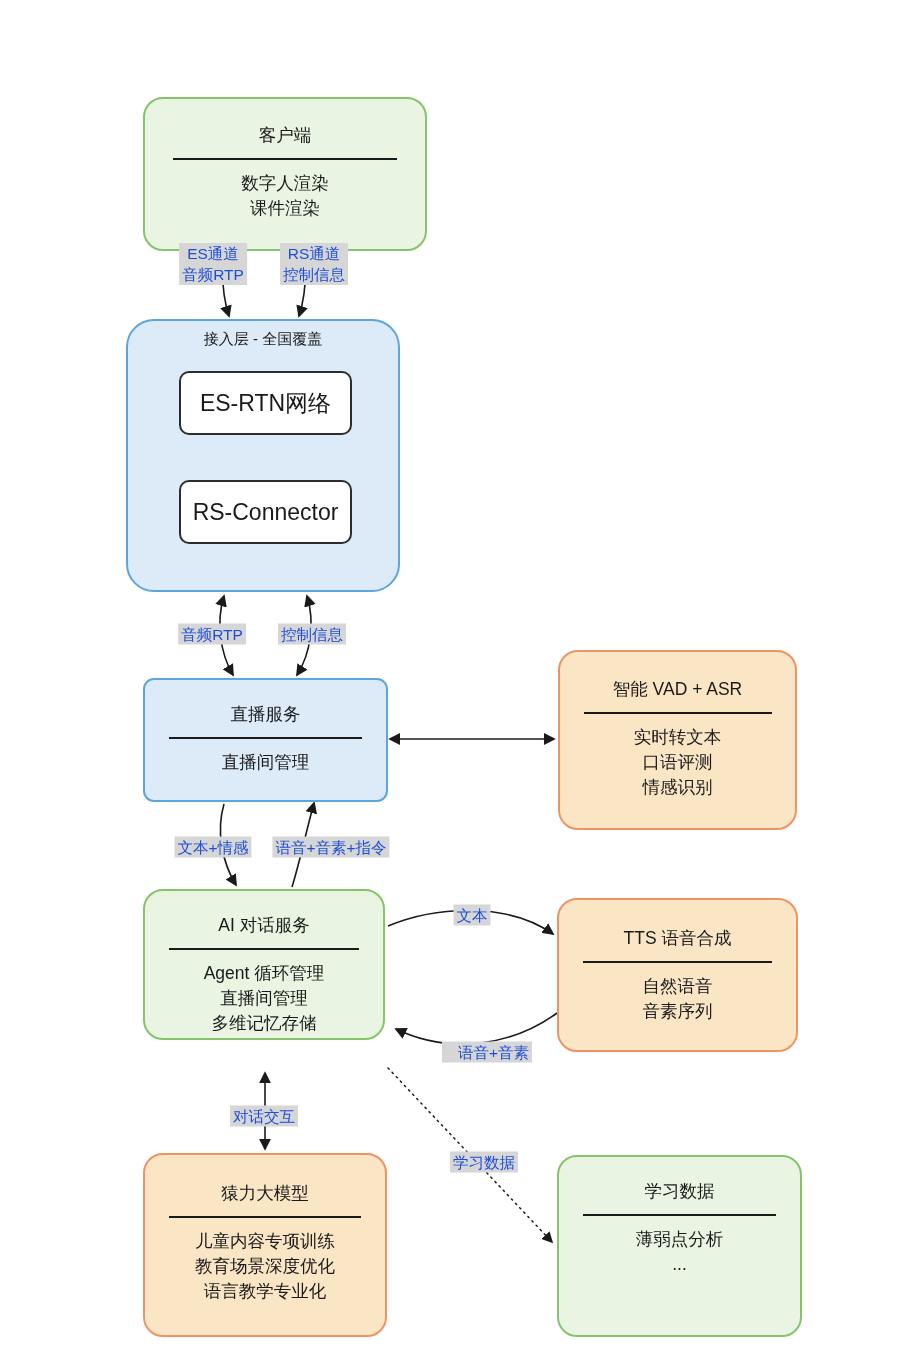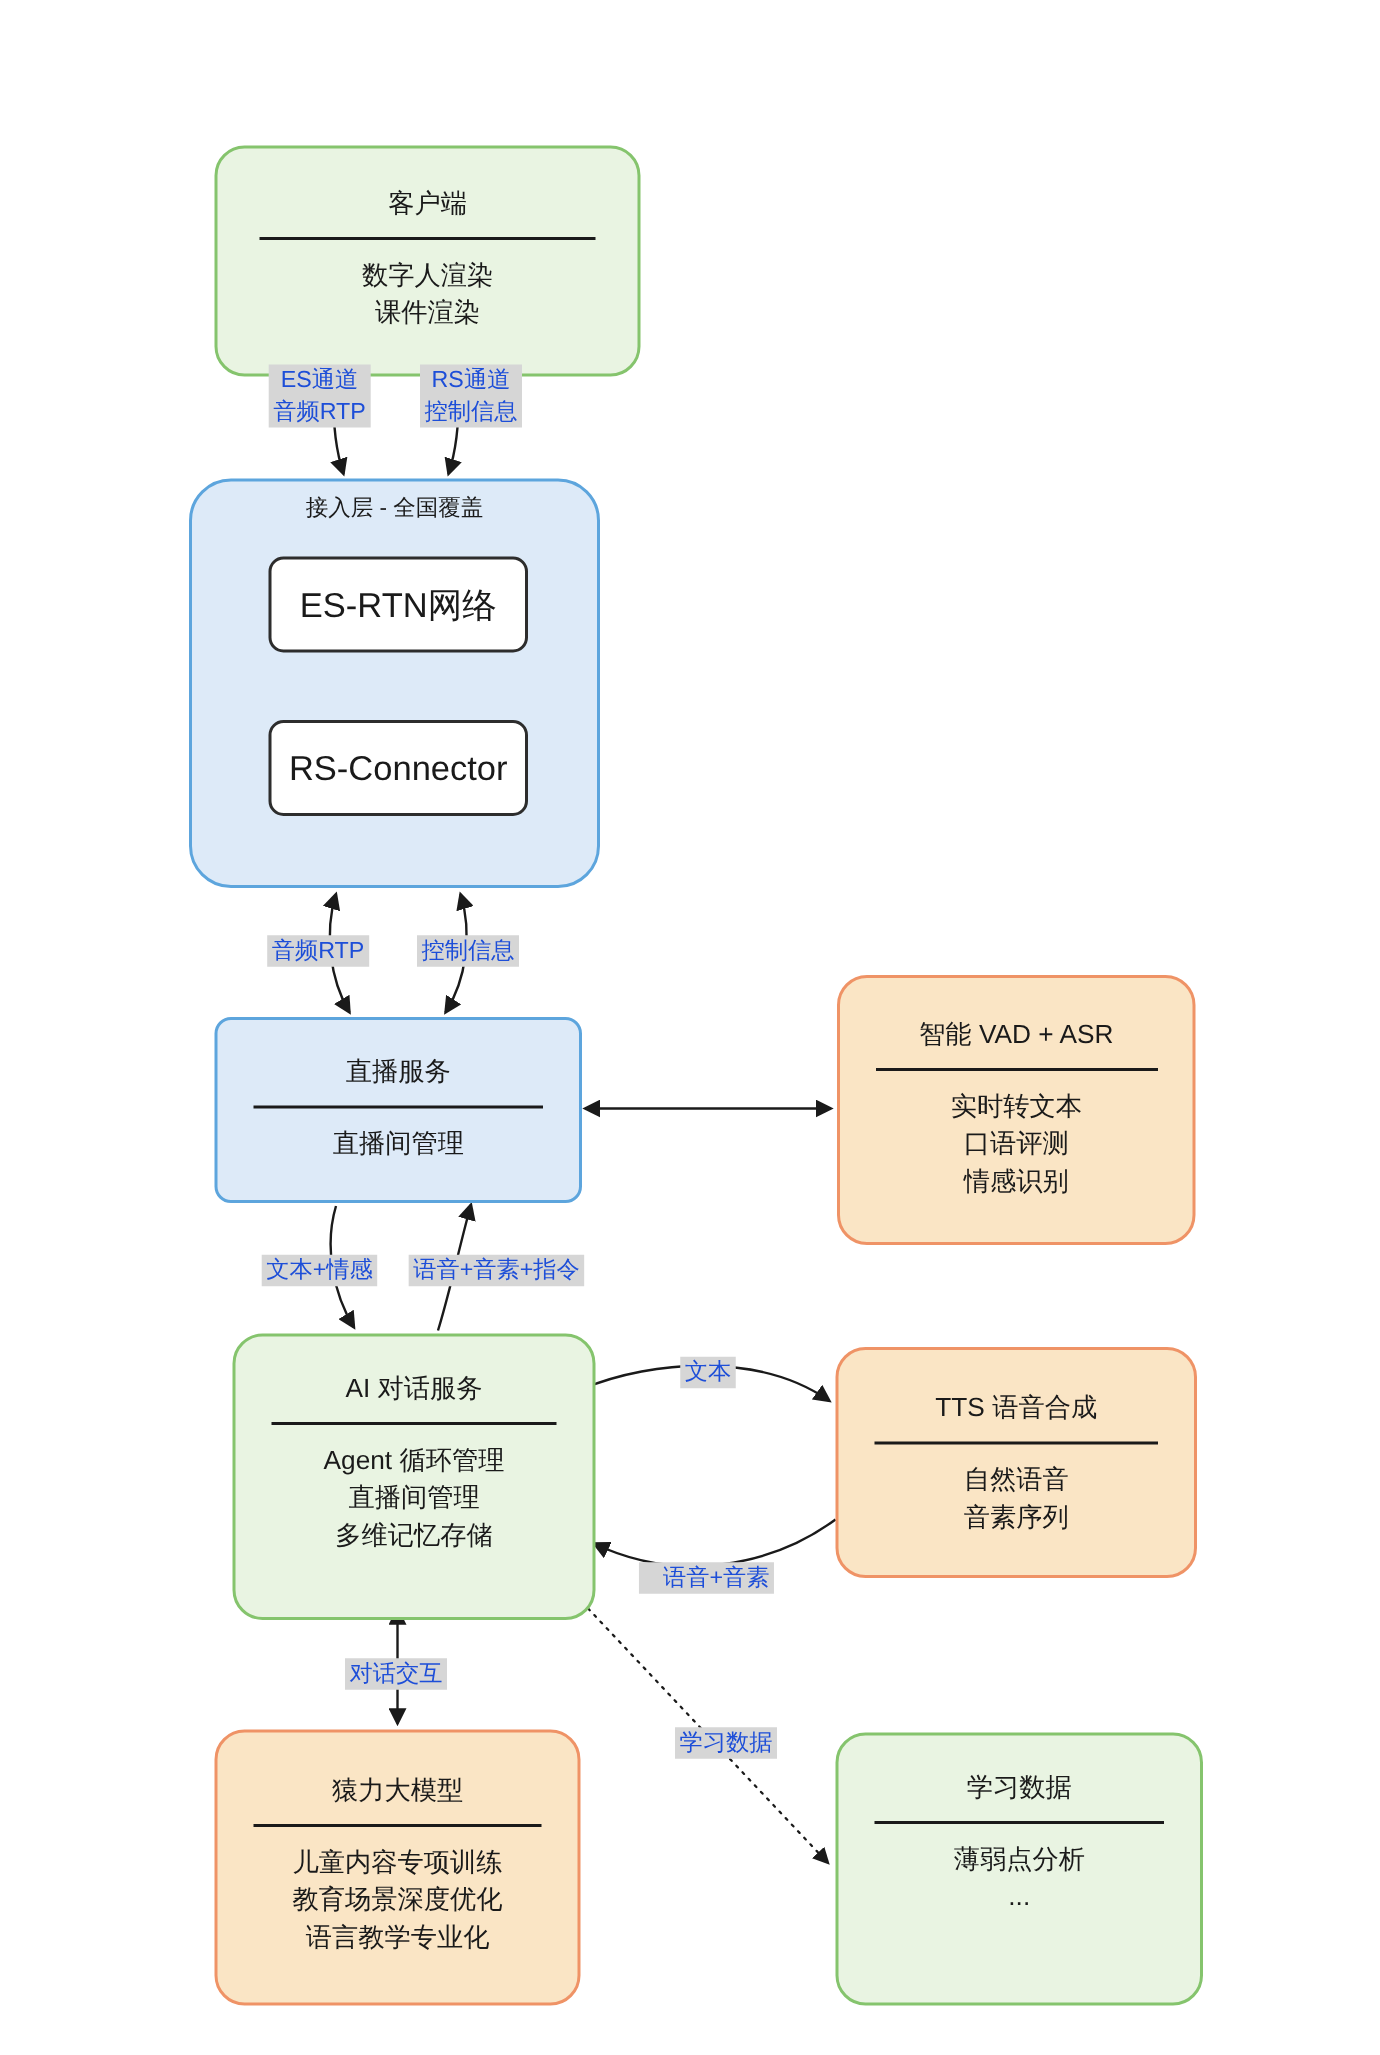--- a/index.html
+++ b/index.html
@@ -84,21 +84,21 @@
   <div class="node orange" style="left:558px;top:650px;width:239px;height:180px;padding-top:26px;">
     <div class="node-title">智能 VAD + ASR</div>
     <div class="divider"></div>
     <div class="node-items">
       <div>实时转文本</div>
       <div>口语评测</div>
       <div>情感识别</div>
     </div>
   </div>
 
-  <div class="node green" style="left:143px;top:889px;width:242px;height:191px;padding-top:23px;margin-left:12px;">
+  <div class="node green" style="left:143px;top:889px;width:242px;height:151px;padding-top:23px;">
     <div class="node-title">AI 对话服务</div>
     <div class="divider"></div>
     <div class="node-items">
       <div>Agent 循环管理</div>
       <div>直播间管理</div>
       <div>多维记忆存储</div>
     </div>
   </div>
 
   <div class="node orange" style="left:557px;top:898px;width:241px;height:154px;padding-top:27px;">
@@ -145,21 +145,21 @@
   </div>
   <div class="edge-label" style="left:213px;top:847px;">
     <div>文本+情感</div>
   </div>
   <div class="edge-label" style="left:331px;top:847px;">
     <div>语音+音素+指令</div>
   </div>
   <div class="edge-label" style="left:472px;top:915px;">
     <div>文本</div>
   </div>
-  <div class="edge-label" style="left:471px;top:1052px;padding-left:16px;">
+  <div class="edge-label" style="left:487px;top:1052px;padding-left:16px;">
     <div>语音+音素</div>
   </div>
   <div class="edge-label" style="left:264px;top:1116px;">
     <div>对话交互</div>
   </div>
   <div class="edge-label" style="left:484px;top:1162px;">
     <div>学习数据</div>
   </div>
 
 </div>

